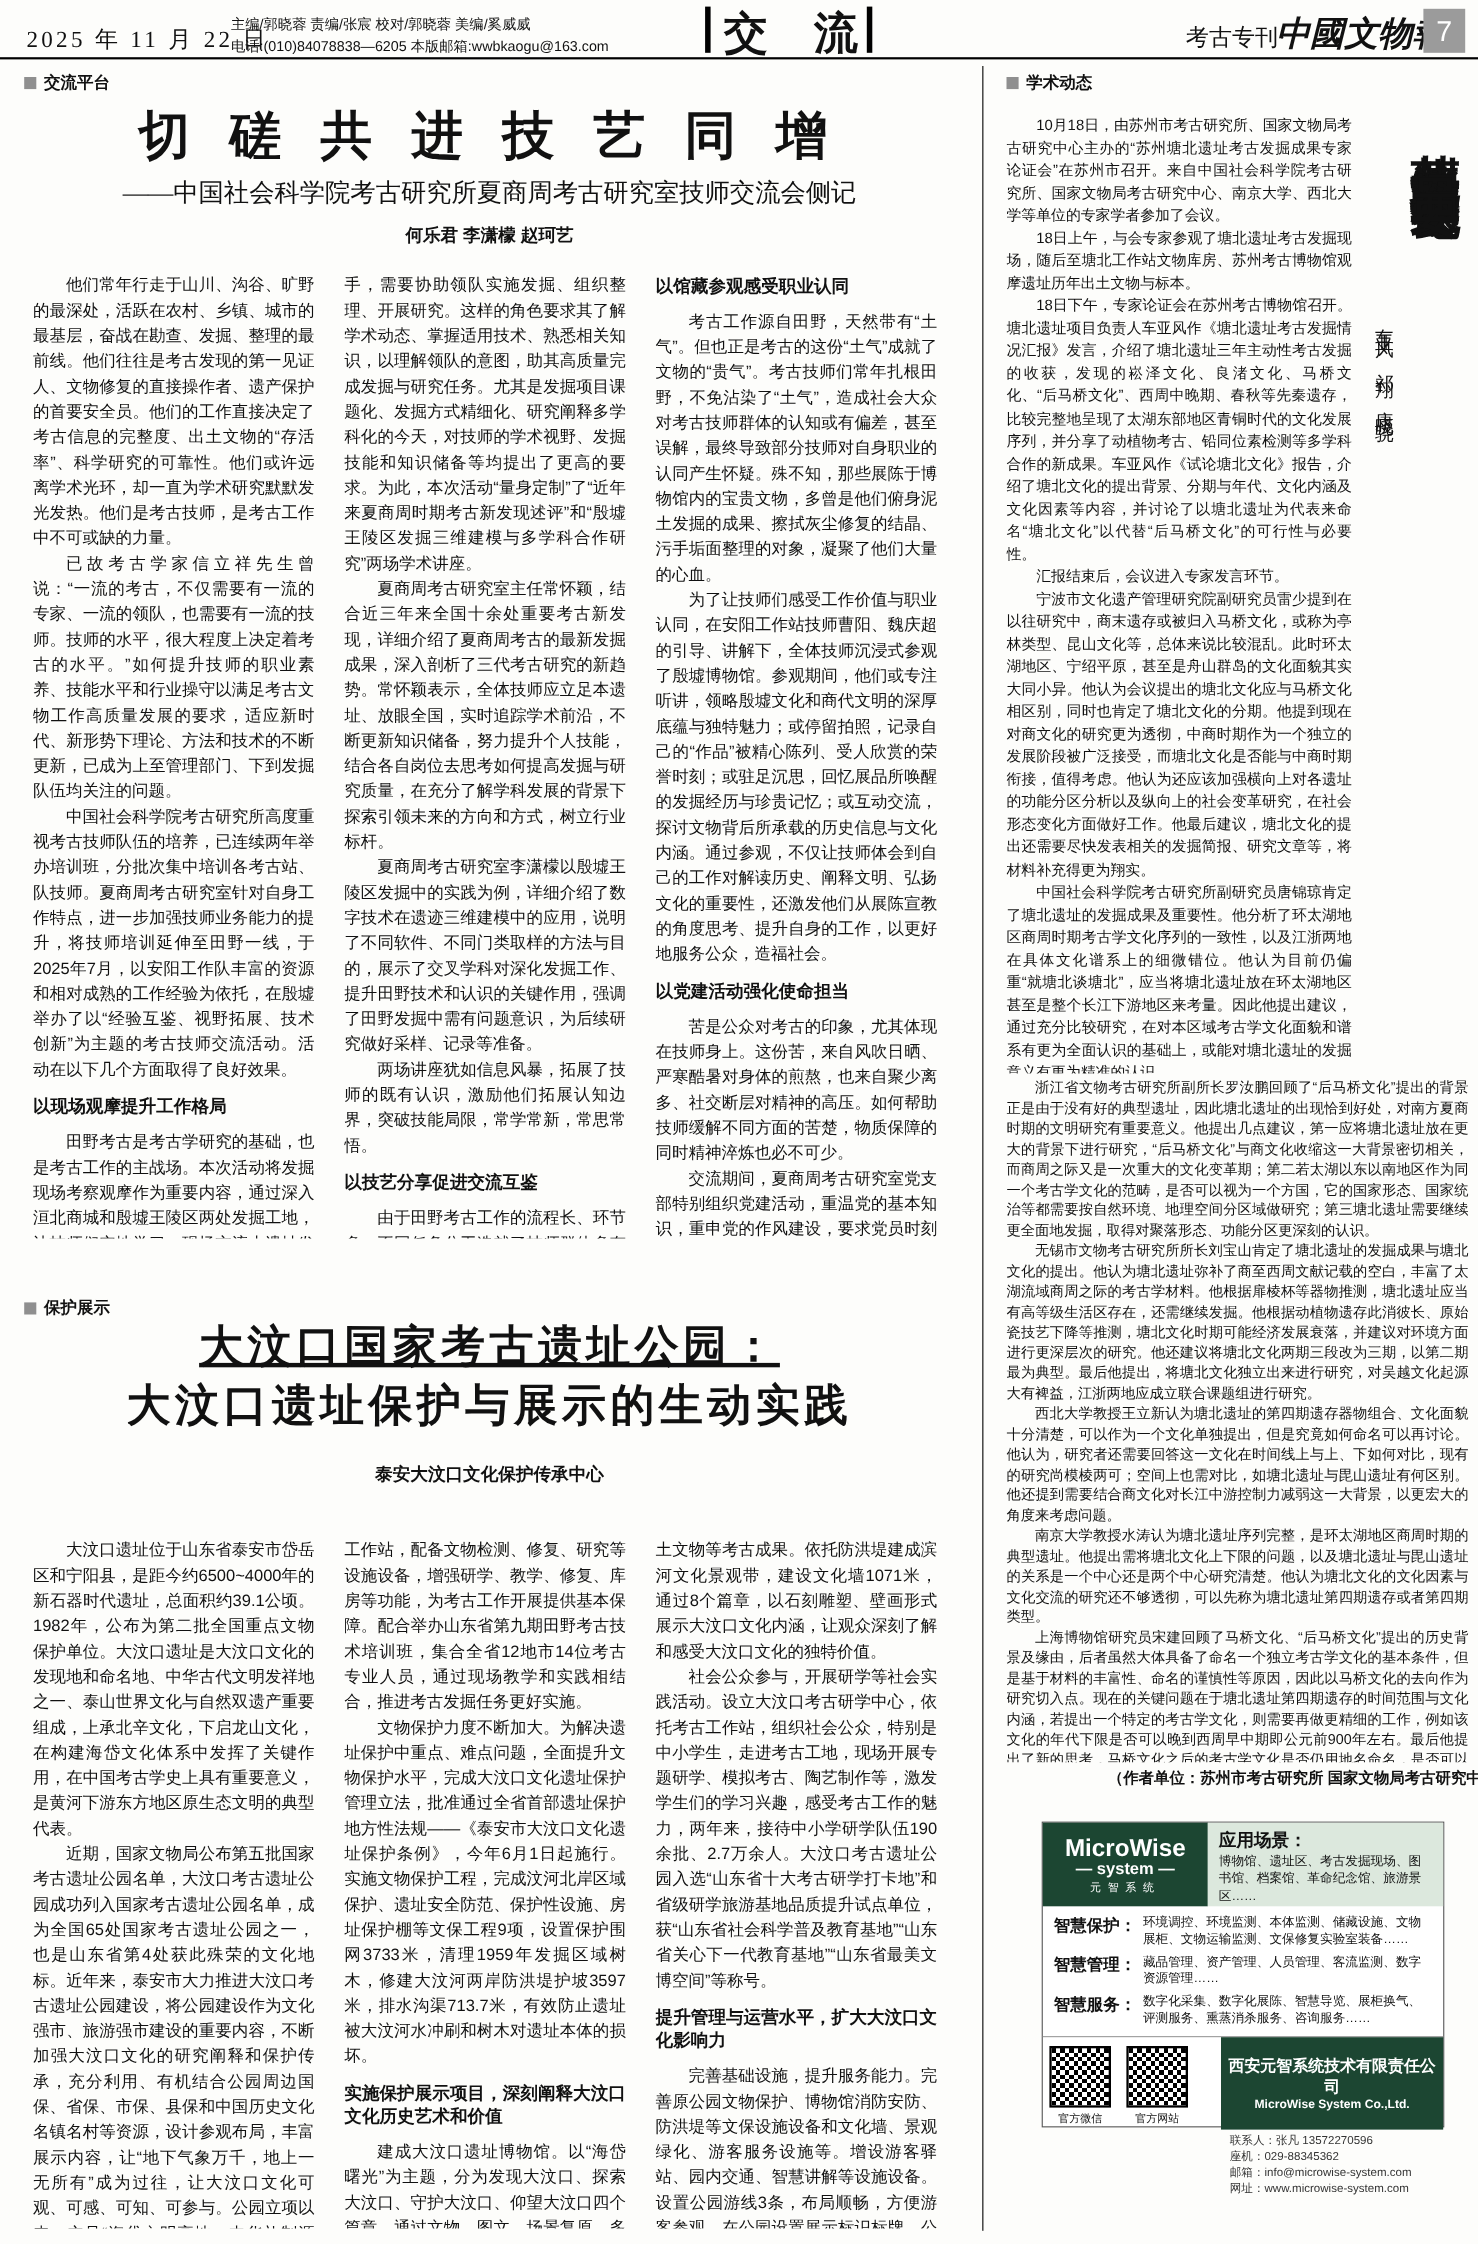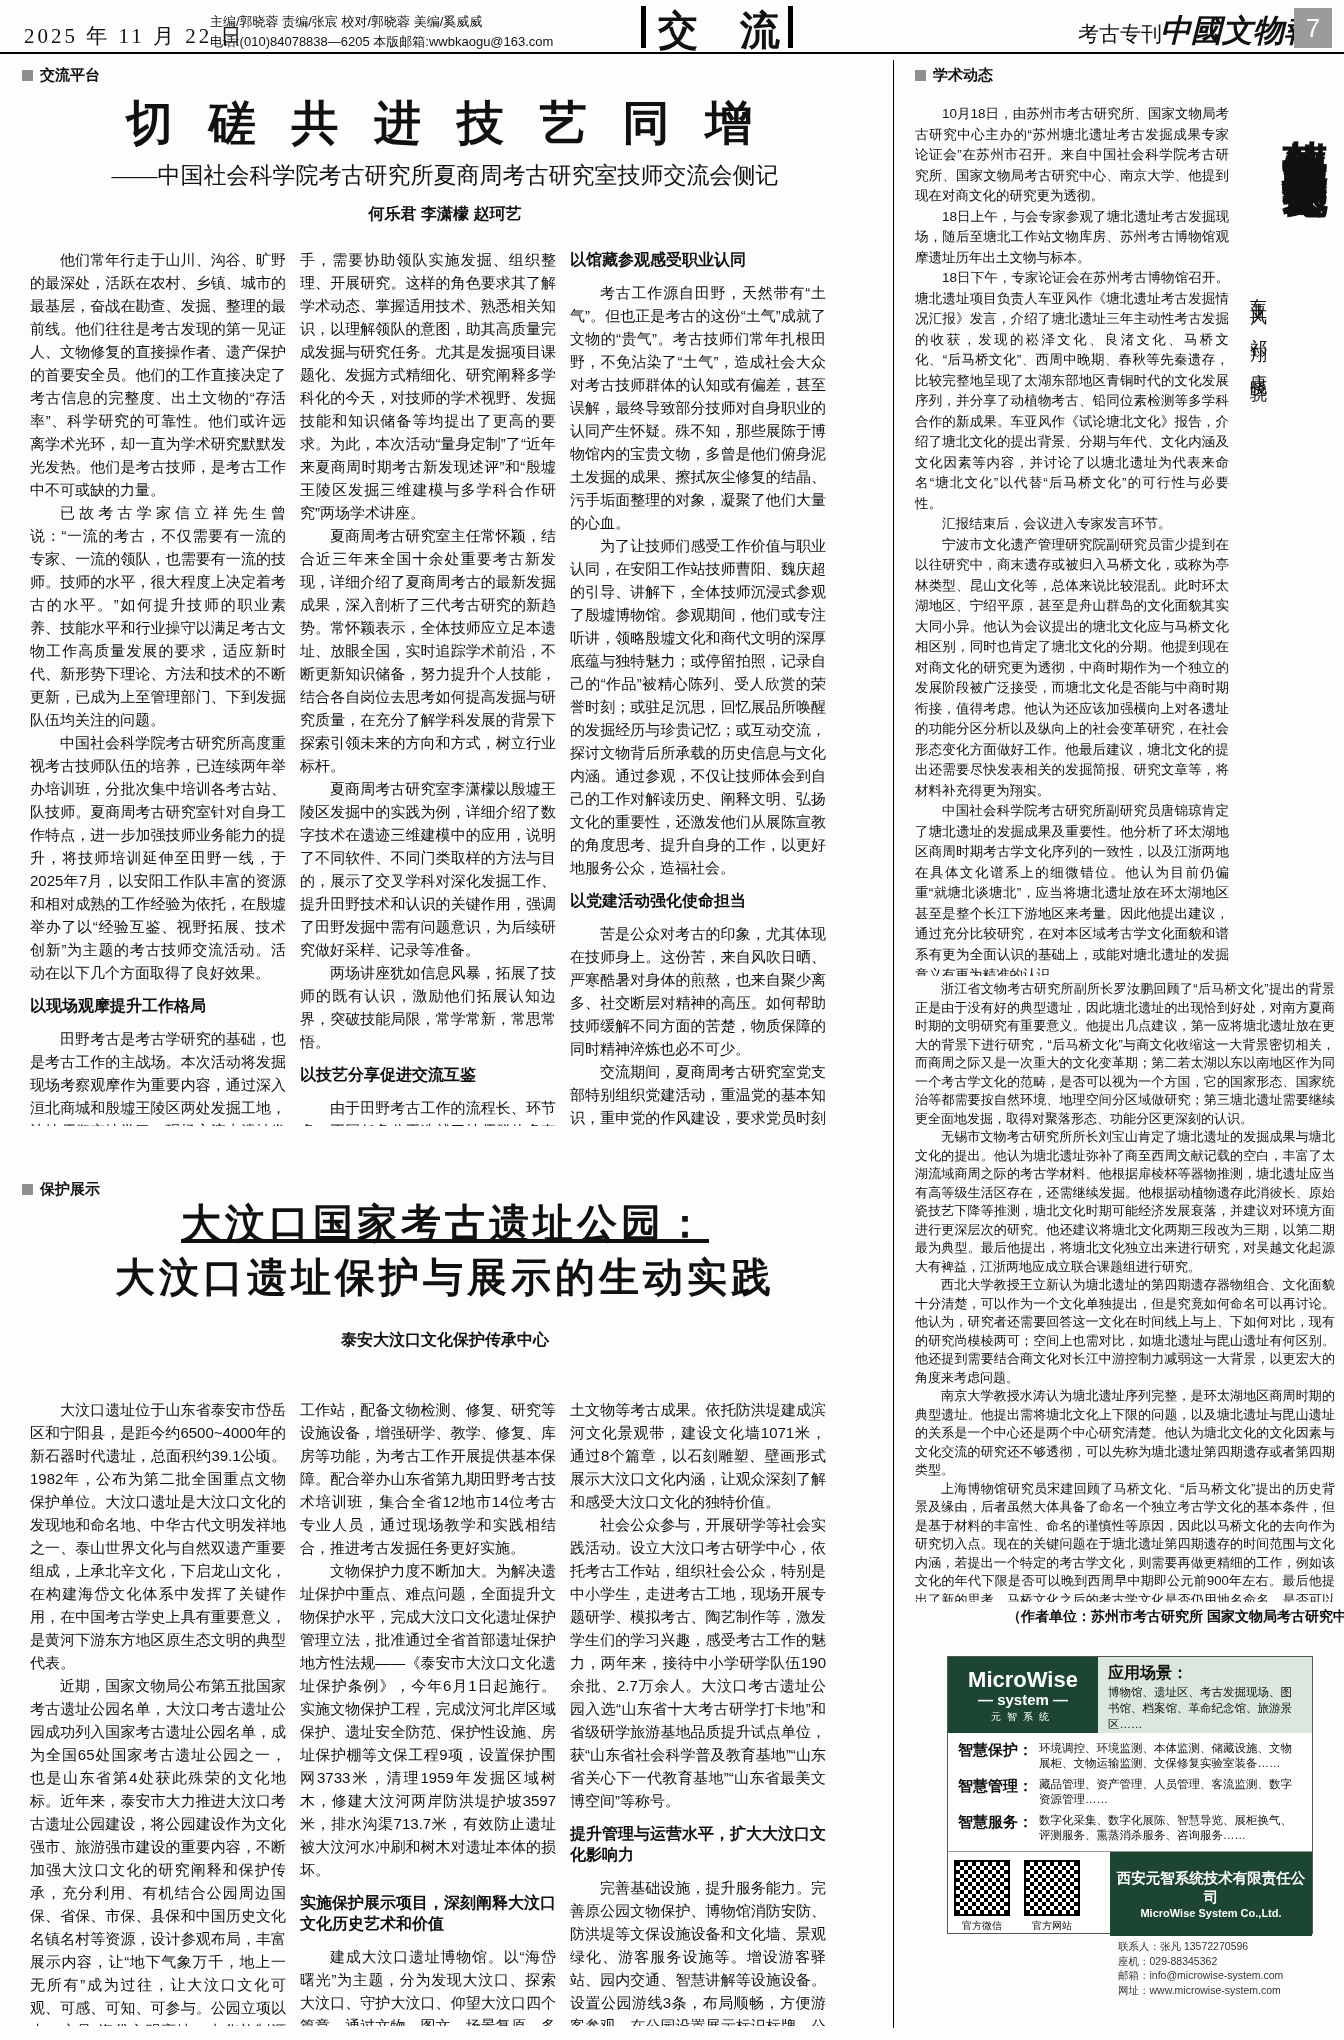--- a/index.html
+++ b/index.html
@@ -20,21 +20,21 @@
   
   .seclabel{font-size:15px;font-weight:bold;display:flex;align-items:center;gap:7px;}
   .seclabel .sq{width:11px;height:11px;background:#8f8f8f;display:inline-block;}
   
   .bigtitle{font-family:"Liberation Serif","DejaVu Serif",serif;font-weight:bold;text-align:center;}
   .exg-title{font-size:47px;letter-spacing:12px;}
   .exg-sub{font-size:23px;text-align:center;font-family:"Liberation Serif","DejaVu Serif",serif;}
   .byline{font-size:16px;text-align:center;font-weight:bold;}
   .park-title{font-size:40px;letter-spacing:4px;line-height:52px;}
   
-  .cols{display:flex;gap:14px;}
+  .cols{display:flex;gap:27px;}
   .col{width:256px;height:100%;overflow:hidden;text-align:justify;}
   .col .p{font-size:15px;line-height:23px;text-indent:2em;margin:0;}
   .col .h{font-size:16px;font-weight:bold;margin:12px 0 10px 0;text-indent:0;}
   
   .sem-top{display:flex;}
   .semcol{width:322px;height:100%;overflow:hidden;text-align:justify;}
   .semcol .para,.sem-wide .para{font-size:13.5px;line-height:20.5px;text-indent:2em;margin:0;}
   .sem-wide{width:420px;height:100%;overflow:hidden;text-align:justify;}
   .sem-wide .para{font-size:13px;line-height:18.5px;}
   .vauthors{writing-mode:vertical-rl;font-size:17px;letter-spacing:6px;width:42px;}
@@ -145,21 +145,21 @@
     </div>
 </div>
 
 <div class="abs seclabel" style="left:915px;top:66px;">
   <span class="sq"></span>
   <span>学术动态</span>
 </div>
 
 <div class="abs sem-top" style="left:915px;top:104px;width:425px;height:872px;">
   <div class="semcol">
-      <p class="para">10月18日，由苏州市考古研究所、国家文物局考古研究中心主办的“苏州塘北遗址考古发掘成果专家论证会”在苏州市召开。来自中国社会科学院考古研究所、国家文物局考古研究中心、南京大学、他提到现在对商文化的研究更为透彻。</p>
+      <p class="para">10月18日，由苏州市考古研究所、国家文物局考古研究中心主办的“苏州塘北遗址考古发掘成果专家论证会”在苏州市召开。来自中国社会科学院考古研究所、国家文物局考古研究中心、南京大学、西北大学等单位的专家学者参加了会议。</p>
       <p class="para">18日上午，与会专家参观了塘北遗址考古发掘现场，随后至塘北工作站文物库房、苏州考古博物馆观摩遗址历年出土文物与标本。</p>
       <p class="para">18日下午，专家论证会在苏州考古博物馆召开。塘北遗址项目负责人车亚风作《塘北遗址考古发掘情况汇报》发言，介绍了塘北遗址三年主动性考古发掘的收获，发现的崧泽文化、良渚文化、马桥文化、“后马桥文化”、西周中晚期、春秋等先秦遗存，比较完整地呈现了太湖东部地区青铜时代的文化发展序列，并分享了动植物考古、铅同位素检测等多学科合作的新成果。车亚风作《试论塘北文化》报告，介绍了塘北文化的提出背景、分期与年代、文化内涵及文化因素等内容，并讨论了以塘北遗址为代表来命名“塘北文化”以代替“后马桥文化”的可行性与必要性。</p>
       <p class="para">汇报结束后，会议进入专家发言环节。</p>
       <p class="para">宁波市文化遗产管理研究院副研究员雷少提到在以往研究中，商末遗存或被归入马桥文化，或称为亭林类型、昆山文化等，总体来说比较混乱。此时环太湖地区、宁绍平原，甚至是舟山群岛的文化面貌其实大同小异。他认为会议提出的塘北文化应与马桥文化相区别，同时也肯定了塘北文化的分期。他提到现在对商文化的研究更为透彻，中商时期作为一个独立的发展阶段被广泛接受，而塘北文化是否能与中商时期衔接，值得考虑。他认为还应该加强横向上对各遗址的功能分区分析以及纵向上的社会变革研究，在社会形态变化方面做好工作。他最后建议，塘北文化的提出还需要尽快发表相关的发掘简报、研究文章等，将材料补充得更为翔实。</p>
       <p class="para">中国社会科学院考古研究所副研究员唐锦琼肯定了塘北遗址的发掘成果及重要性。他分析了环太湖地区商周时期考古学文化序列的一致性，以及江浙两地在具体文化谱系上的细微错位。他认为目前仍偏重“就塘北谈塘北”，应当将塘北遗址放在环太湖地区甚至是整个长江下游地区来考量。因此他提出建议，通过充分比较研究，在对本区域考古学文化面貌和谱系有更为全面认识的基础上，或能对塘北遗址的发掘意义有更为精准的认识。</p>
     </div>
   <div class="vauthors" style="padding-top:180px;">车亚风　祁翔　康晓骁</div>
   <div class="vtitle">苏州塘北遗址考古发掘成果专家论证会纪要</div>
 </div>
 

